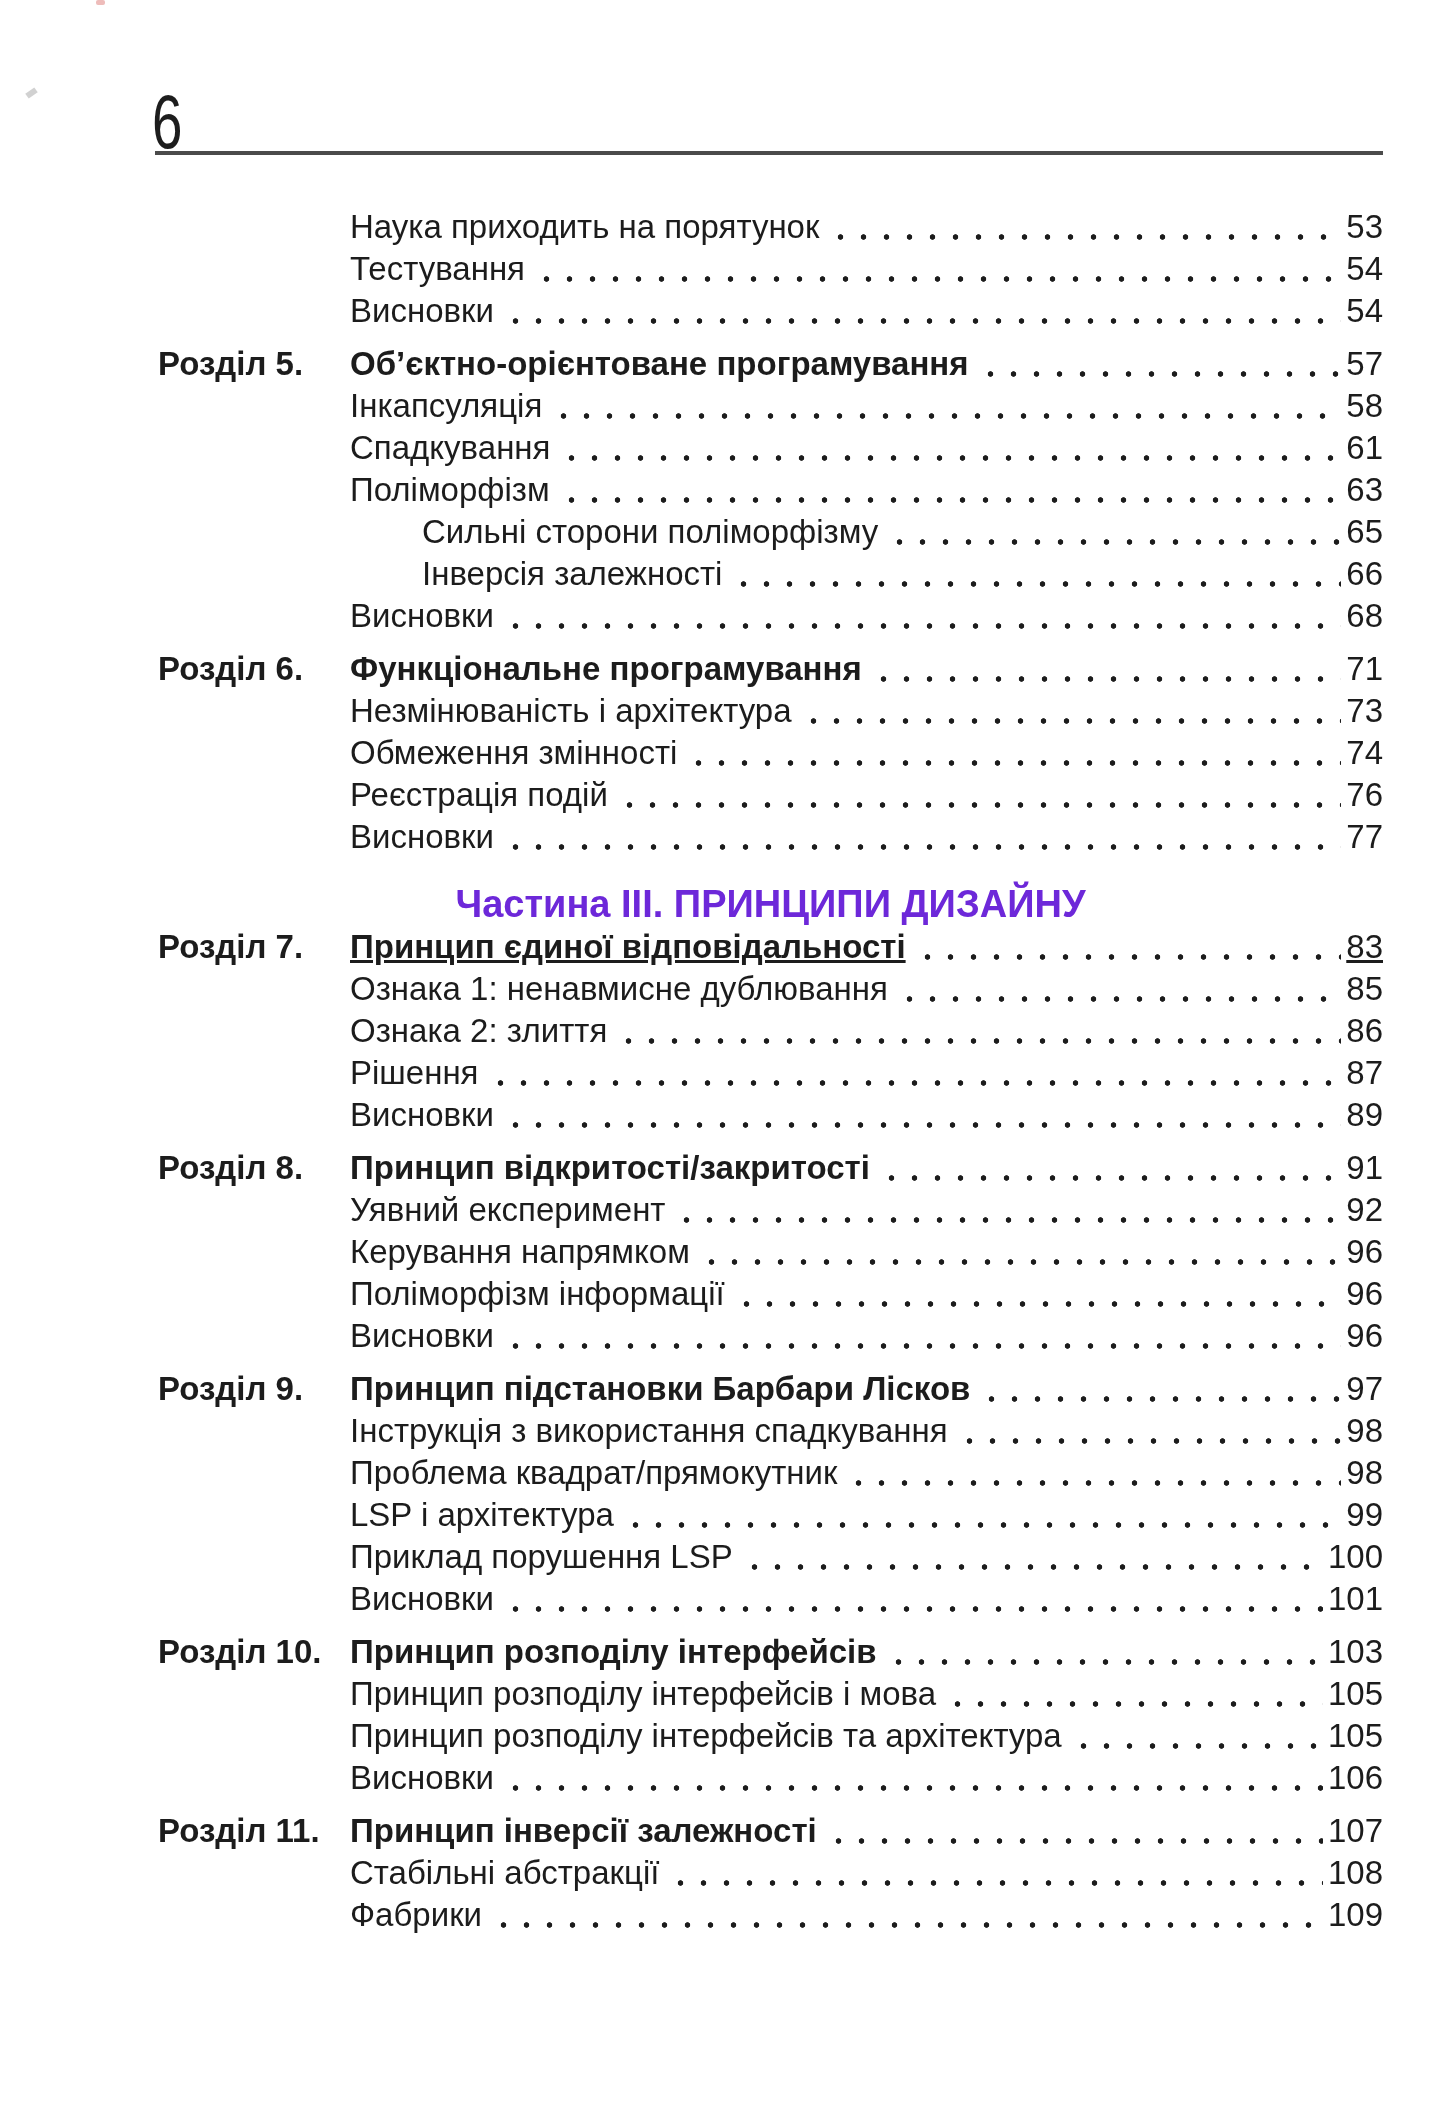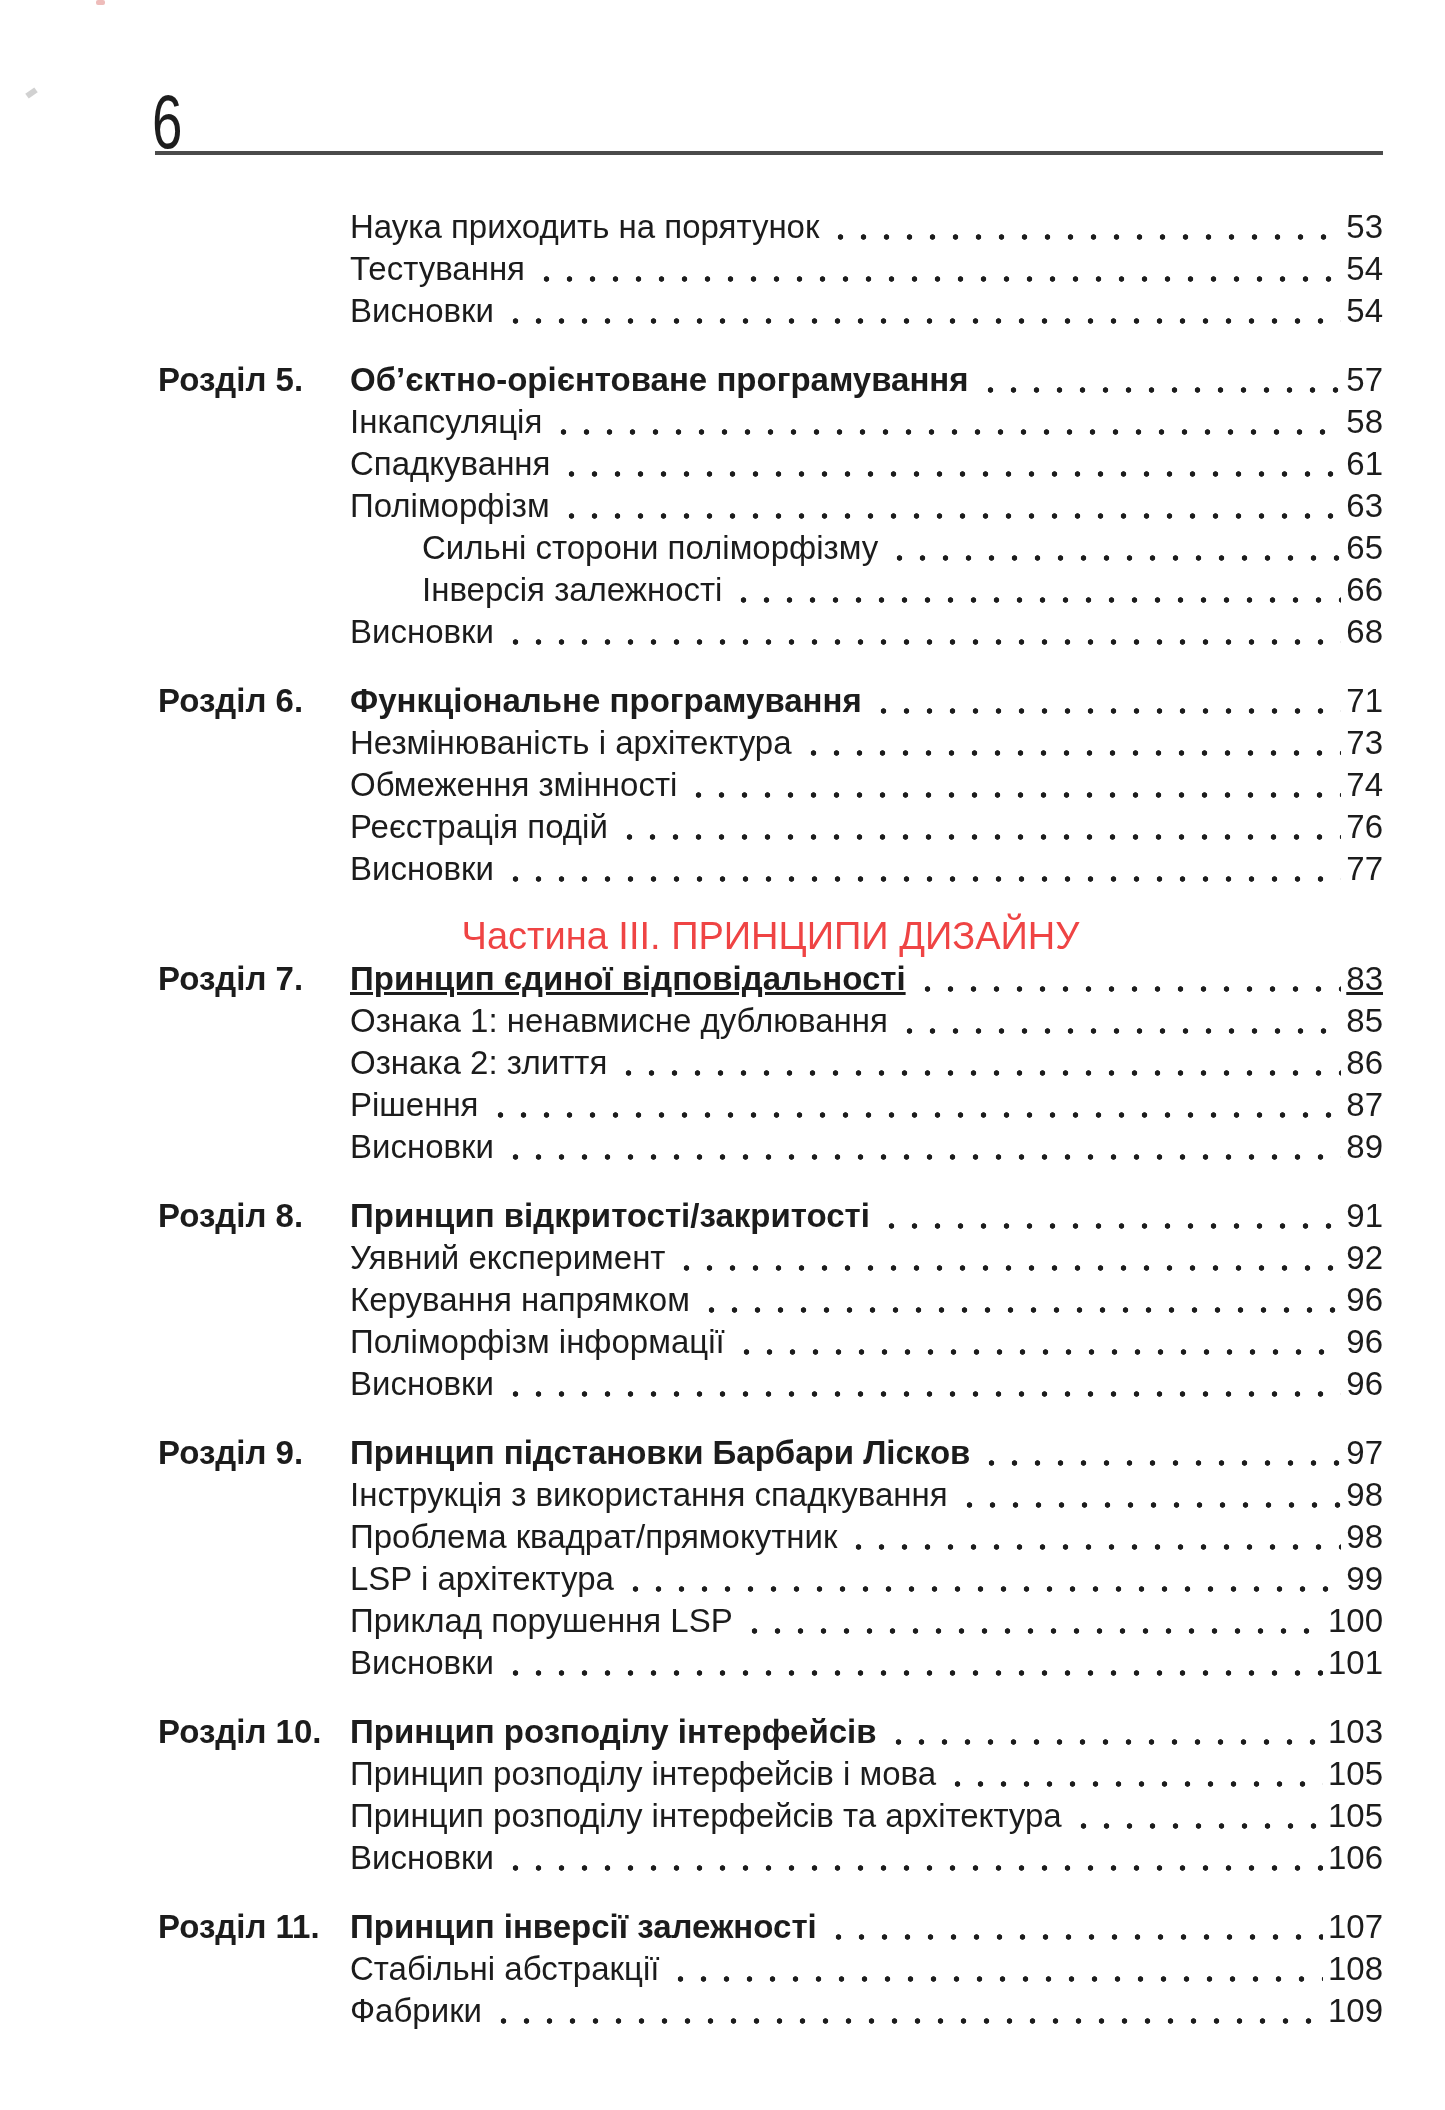--- a/index.html
+++ b/index.html
@@ -47,43 +47,43 @@
   .row {
     position: relative;
     display: flex; align-items: flex-start;
     height: 42px;
     padding-left: 192px;
     font-size: 33px; line-height: 42px;
     white-space: nowrap;
     overflow: hidden;
   }
   .row.l2 { padding-left: 264px; align-items: flex-end; }
-  .row.chapter { margin-top: 27px; }
+  .row.chapter { margin-top: 11px; }
   .row .label {
     position: absolute; left: 0; top: 0;
     font-weight: 700;
   }
   .row.chapter .title { font-weight: 700; }
   .row .title { flex: 0 0 auto; }
   .row .dots {
     flex: 1 1 auto;
     height: 42px;
     margin-left: 10px; margin-right: 5px;
     background-image: radial-gradient(circle, #1c1c1c 2.4px, transparent 3.1px);
     background-size: 23px 10px;
     background-repeat: repeat-x;
     background-position: 0 26px;
   }
   .row .pagenum { flex: 0 0 auto; text-align: right; }
   .part-heading {
     margin-top: 24px;
     font-size: 38px; line-height: 44px;
-    font-weight: 400;
+    font-weight: 700;
     text-align: center;
-    color: #ef4444;
+    color: #6d28d9;
   }
   .part-heading + .row.chapter { margin-top: 0; text-decoration: underline; }
 </style>
 </head>
 <body>
 
 <div class="page">
   <div class="speck-pink"></div>
   <div class="speck-grey"></div>
 

